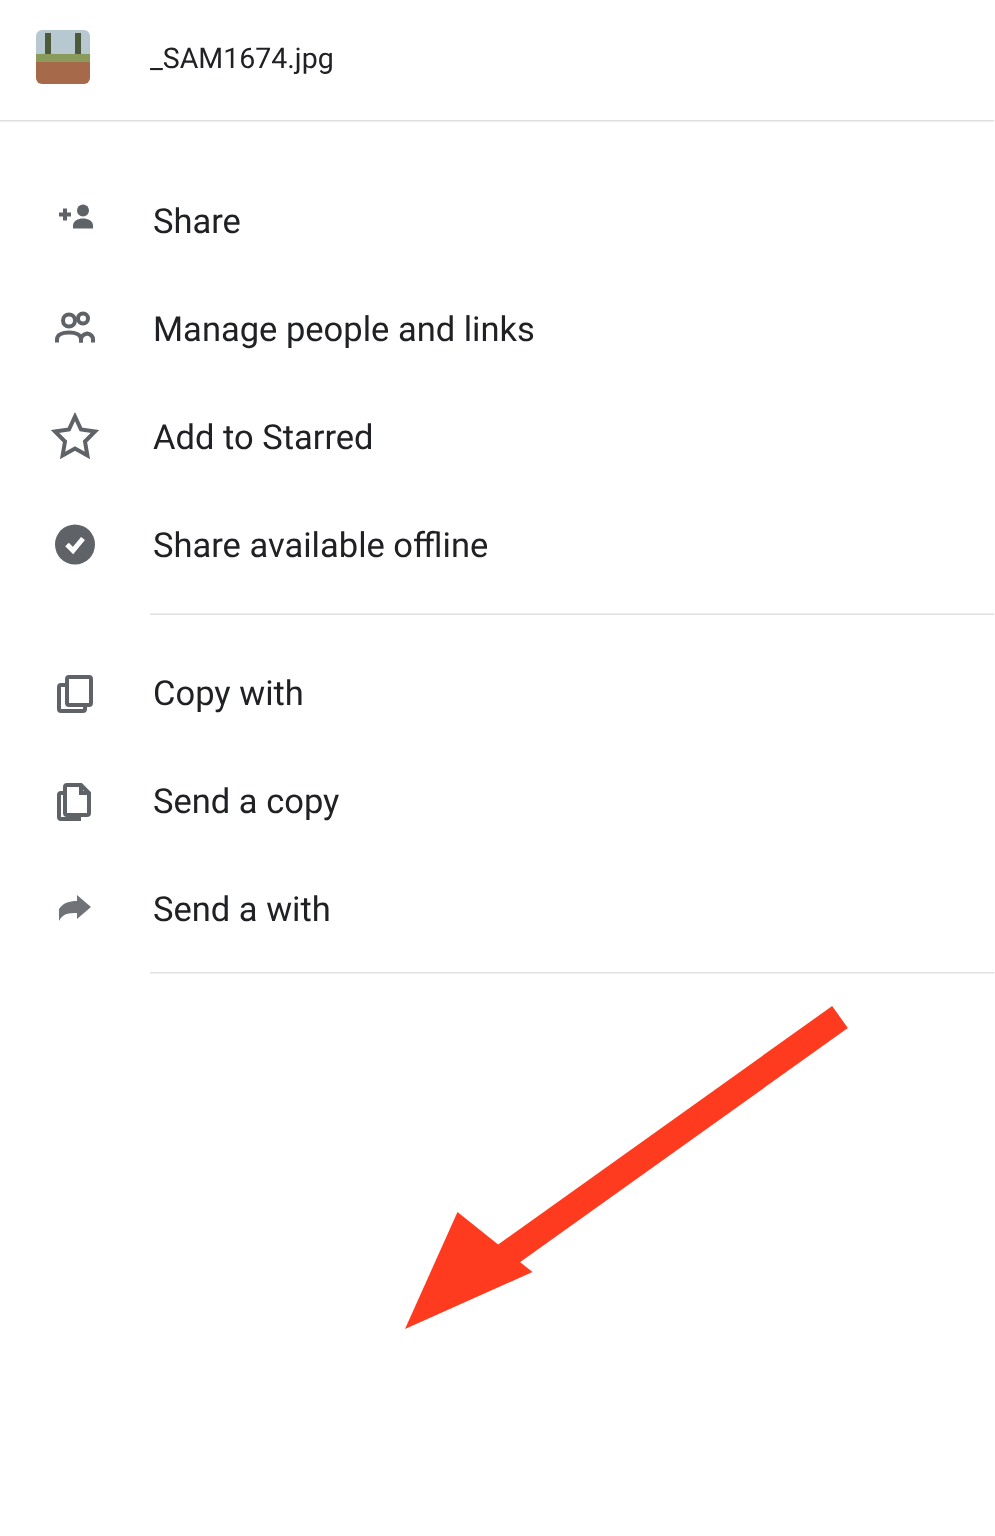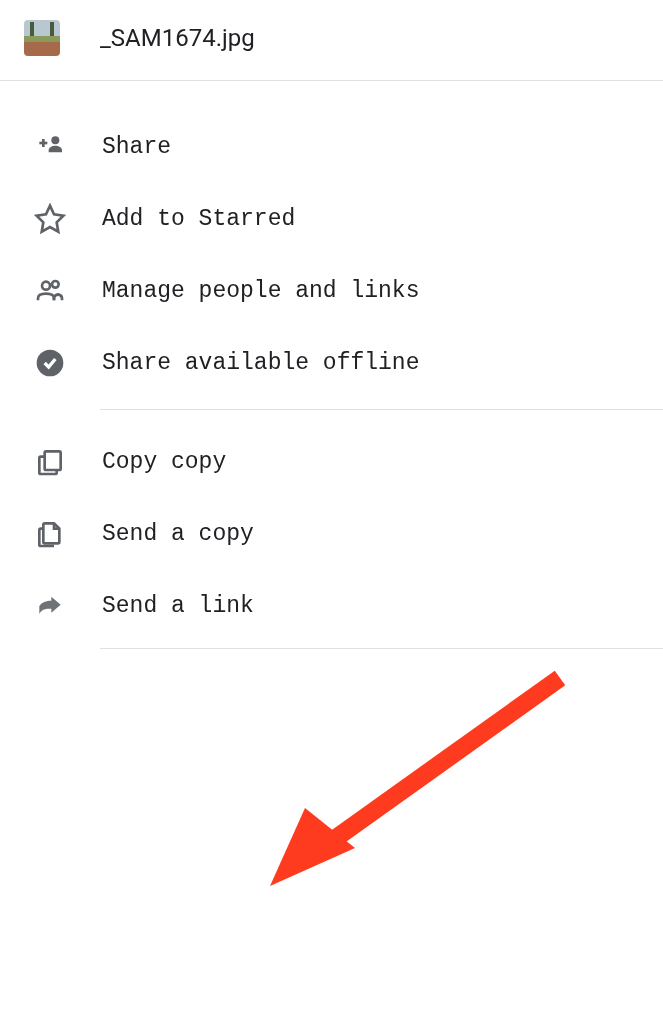--- a/index.html
+++ b/index.html
@@ -42,21 +42,21 @@
       content: '';
       position: absolute;
       top: 2px;
       right: 6px;
       width: 4px;
       height: 14px;
       background: #4a5a3a;
     }
     .filename {
       margin-left: 40px;
-      font-size: 24px;
+      font-size: 19px;
       color: #202124;
       font-weight: 400;
     }
     .divider-full {
       height: 1px;
       background: #e0e0e0;
       width: 100%;
     }
     .divider-partial {
       height: 1px;
@@ -64,21 +64,20 @@
       margin-left: 100px;
     }
     .menu-section {
       padding: 30px 0 10px 0;
     }
     .menu-item {
       display: flex;
       align-items: center;
       padding: 20px 24px 20px 34px;
       cursor: pointer;
-      font-family: Liberation Mono, monospace;
     }
     .menu-icon {
       width: 32px;
       height: 32px;
       display: flex;
       align-items: center;
       justify-content: center;
       flex-shrink: 0;
     }
     .menu-label {
@@ -118,80 +117,80 @@
         <rect x="4" y="8" width="6" height="2"></rect>
         <rect x="6" y="6" width="2" height="6"></rect>
       </svg>
     </span>
     <span class="menu-label">Share</span>
   </div>
 
   <div class="menu-item">
     <span class="menu-icon">
       <svg width="32" height="32" viewBox="0 0 24 24" fill="none" stroke="#5f6368" stroke-width="2">
-        <path d="M12 2l3 6.5 7 1-5 5 1.2 7L12 18l-6.2 3.5L7 14.5 2 9.5l7-1z"></path>
-      </svg>
-    </span>
-    <span class="menu-label">Add to Starred</span>
-  </div>
-
-  <div class="menu-item">
-    <span class="menu-icon">
-      <svg width="32" height="32" viewBox="0 0 24 24" fill="none" stroke="#5f6368" stroke-width="2">
         <circle cx="9" cy="8" r="3"></circle>
         <path d="M3 19v-1.5c0-2.3 2.5-3.5 6-3.5s6 1.2 6 3.5V19"></path>
         <circle cx="16" cy="7" r="2.5" fill="none"></circle>
         <path d="M15 19v-1.5c0-1.5 1-2.5 3-3 1.5.3 3 1.3 3 3V19" fill="none"></path>
       </svg>
     </span>
     <span class="menu-label">Manage people and links</span>
   </div>
 
   <div class="menu-item">
     <span class="menu-icon">
+      <svg width="32" height="32" viewBox="0 0 24 24" fill="none" stroke="#5f6368" stroke-width="2">
+        <path d="M12 2l3 6.5 7 1-5 5 1.2 7L12 18l-6.2 3.5L7 14.5 2 9.5l7-1z"></path>
+      </svg>
+    </span>
+    <span class="menu-label">Add to Starred</span>
+  </div>
+
+  <div class="menu-item">
+    <span class="menu-icon">
       <svg width="32" height="32" viewBox="0 0 24 24" fill="#5f6368">
         <circle cx="12" cy="12" r="10"></circle>
         <path d="M8 12l3 3 5-6" stroke="#ffffff" stroke-width="2.5" fill="none"></path>
       </svg>
     </span>
     <span class="menu-label">Share available offline</span>
   </div>
 </div>
 
 <div class="divider-partial"></div>
 
 <div class="menu-section" style="padding-top:16px; padding-bottom:6px;">
   <div class="menu-item">
     <span class="menu-icon">
       <svg width="32" height="32" viewBox="0 0 24 24" fill="none" stroke="#5f6368" stroke-width="2">
         <rect x="8" y="4" width="12" height="14" rx="1"></rect>
         <path d="M8 8H5a1 1 0 00-1 1v11a1 1 0 001 1h11a1 1 0 001-1v-2"></path>
       </svg>
     </span>
-    <span class="menu-label">Copy copy</span>
+    <span class="menu-label">Copy with</span>
   </div>
 
   <div class="menu-item">
     <span class="menu-icon">
       <svg width="32" height="32" viewBox="0 0 24 24" fill="none" stroke="#5f6368" stroke-width="2">
         <path d="M8 4h7l4 4v10a1 1 0 01-1 1H8a1 1 0 01-1-1V5a1 1 0 011-1z"></path>
         <path d="M15 4v4h4"></path>
         <path d="M7 8H5a1 1 0 00-1 1v11a1 1 0 001 1h10"></path>
       </svg>
     </span>
     <span class="menu-label">Send a copy</span>
   </div>
 
   <div class="menu-item">
     <span class="menu-icon">
       <svg width="32" height="32" viewBox="0 0 24 24" fill="#5f6368">
         <path d="M4 12c2-3 5-4 9-4V5l7 6-7 6v-3c-4 0-7 0-9 4v-6z" opacity="0.9"></path>
       </svg>
     </span>
-    <span class="menu-label">Send a link</span>
+    <span class="menu-label">Send a with</span>
   </div>
 </div>
 
 <div class="divider-partial"></div>
 
 <div class="menu-section" style="padding-top:16px;">
 
 </div>
 
 <svg class="arrow-annotation" width="340" height="260" viewBox="0 0 340 260">

